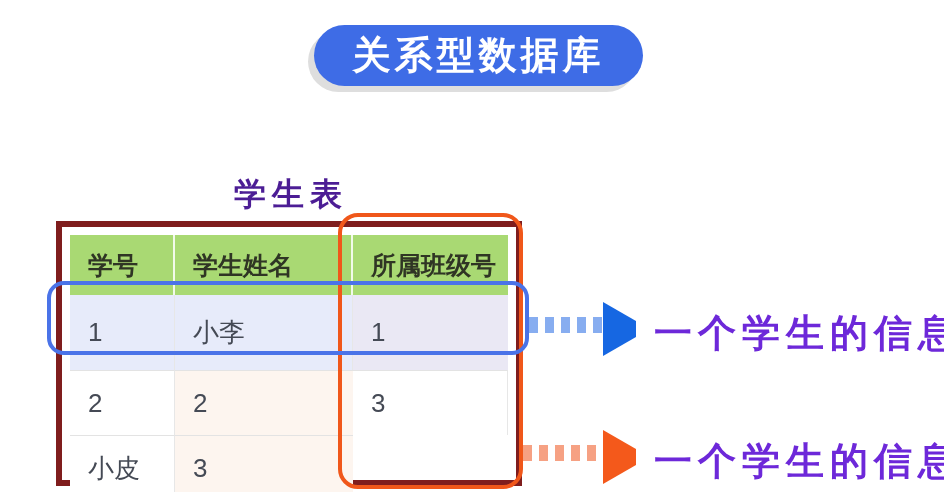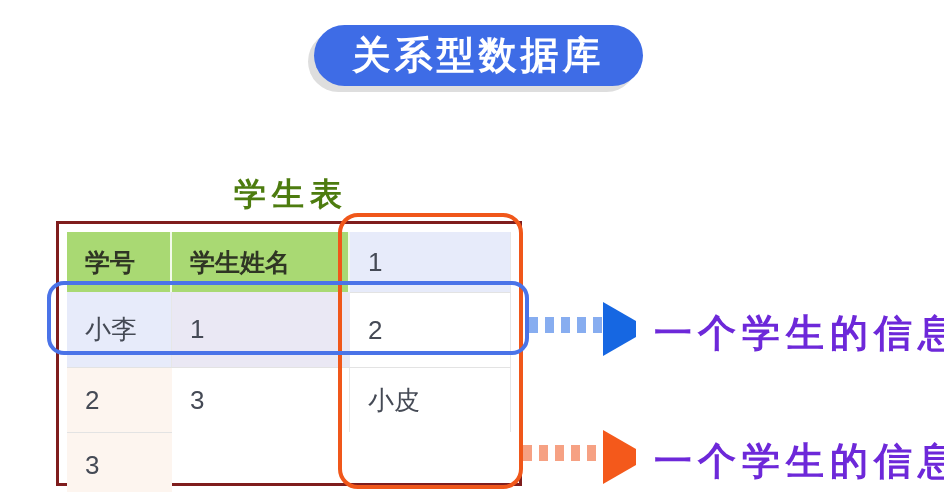--- a/index.html
+++ b/index.html
@@ -14,31 +14,31 @@
     position:absolute; left:298px; top:9px; width:329px; height:61px;
     background:#3E6CE6; border-radius:31px;
     box-shadow:-6px 6px 0 0 #DEDEDE;
     display:flex; align-items:center; justify-content:center;
     color:#ffffff; font-size:38px; font-weight:bold; letter-spacing:4px;
   }
 
   
   .table-title {
     position:absolute; left:210px; top:149px; width:150px;
-    font-size:32px; font-weight:bold; color:#4d7c0f; letter-spacing:6px;
+    font-size:32px; font-weight:bold; color:#4c1d95; letter-spacing:6px;
     white-space:nowrap;
   }
 
   
   .student-table {
     position:absolute; left:40px; top:205px; width:466px; height:265px;
     display:grid;
     grid-template-columns:105px 178px 1fr;
     grid-template-rows:60px 75px 65px 65px;
-    border:3px solid #7f1d1d;
+    border:6px solid #7f1d1d;
     background:#ffffff;
   }
   .cell {
     display:flex; align-items:center; padding-left:18px;
     font-size:26px; color:#454A55; background:#ffffff;
   }
   .cell.hdr {
     background:#A9D973; color:#2F3524; font-weight:bold; font-size:25px;
     border-right:2px solid rgba(255,255,255,0.85);
   }
@@ -92,20 +92,21 @@
   <div class="title-badge">
     <span>关系型数据库</span>
   </div>
 
   <div class="table-title">学生表</div>
 
   <div class="student-table">
 
     <div class="cell hdr">学号</div>
     <div class="cell hdr">学生姓名</div>
+    <div class="cell hdr">所属班级号</div>
 
     <div class="cell body bg-blue">1</div>
     <div class="cell body bg-blue">小李</div>
     <div class="cell body lastcol bg-overlap">1</div>
 
     <div class="cell body divider-top">2</div>
     <div class="cell body lastcol divider-top bg-cream">2</div>
 
     <div class="cell body divider-top">3</div>
     <div class="cell body divider-top">小皮</div>

